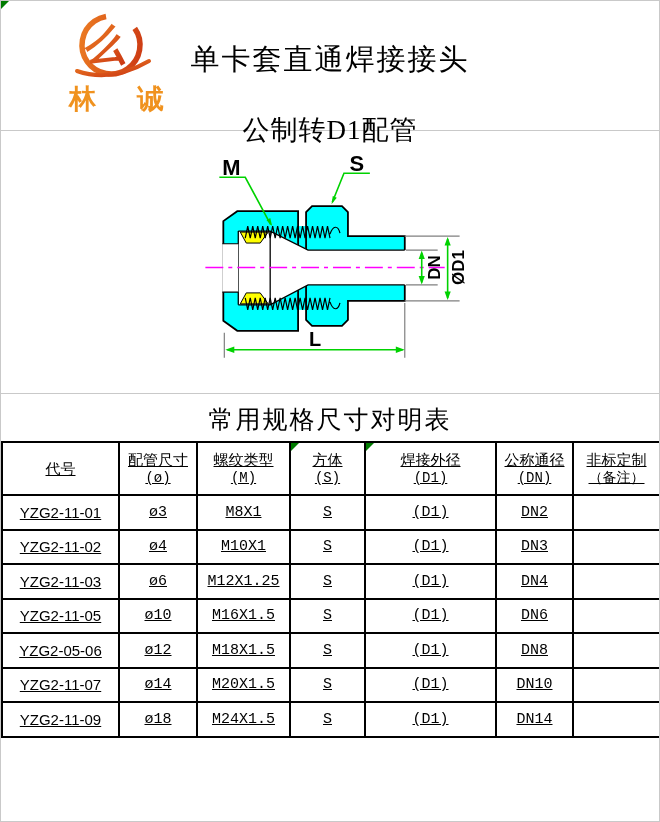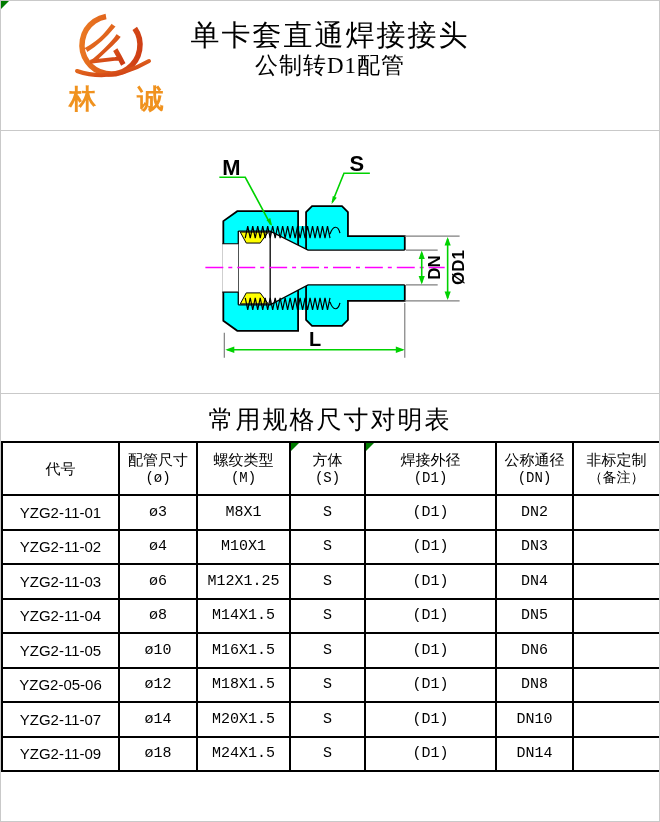--- a/index.html
+++ b/index.html
@@ -4,31 +4,31 @@
 <style>
   html,body{margin:0;padding:0;background:#eee;}
   .page{position:relative;width:658px;height:820px;background:#fff;border:1px solid #c9c9c9;
         overflow:hidden;font-family:"Liberation Sans",sans-serif;color:#000;}
   .corner-flag{position:absolute;top:0;left:0;width:0;height:0;
         border-top:8px solid #007b00;border-right:8px solid transparent;z-index:5;}
   
   header{position:relative;height:129px;border-bottom:1px solid #c9c9c9;}
   .logo{position:absolute;left:48px;top:4px;}
   .titles{position:absolute;left:0;top:0;width:100%;text-align:center;}
-  .main-title{margin-top:18px;font-family:"Liberation Serif",serif;font-size:29px;
+  .main-title{margin-top:42px;font-family:"Liberation Serif",serif;font-size:29px;
         letter-spacing:2px;line-height:32px;}
-  .sub-title{font-family:"Liberation Serif",serif;font-size:23px;letter-spacing:1px;
-        line-height:30px;}
+  .sub-title{font-family:"Liberation Serif",serif;font-size:27px;letter-spacing:1px;
+        line-height:30px;margin-top:40px;}
   
   .drawing{position:relative;height:262px;border-bottom:1px solid #c9c9c9;}
   
   .table-title{height:47px;line-height:50px;text-align:center;
         font-family:Liberation Sans, sans-serif;font-size:25px;letter-spacing:2px;}
   
-  table{width:658px;table-layout:fixed;border-collapse:collapse;}
+  table{width:658px;table-layout:fixed;border-collapse:collapse;text-decoration:underline;}
   th,td{border:2px solid #000;padding:0;text-align:center;vertical-align:middle;
         overflow:hidden;position:relative;}
   thead th{height:51px;font-weight:normal;}
   tbody td{height:32.5px;}
   .h1{font-family:"Liberation Serif",serif;font-size:15px;line-height:20px;}
   .h2{font-family:"Liberation Mono",monospace;font-size:14px;line-height:17px;}
   .c-code{font-family:"Liberation Sans",sans-serif;font-size:15px;margin-top:20px;}
   .c-mono{font-family:"Liberation Mono",monospace;font-size:15px;}
   svg text{font-family:"Liberation Sans",sans-serif;}
 </style>
@@ -183,29 +183,20 @@
       <tr>
           <td class="c-code">YZG2-11-03</td>
           <td class="c-mono">ø6</td>
           <td class="c-mono">M12X1.25</td>
           <td class="c-mono">S</td>
           <td class="c-mono">(D1)</td>
           <td class="c-mono">DN4</td>
           <td class="c-mono"></td>
         </tr>
       <tr>
-          <td class="c-code">YZG2-11-04</td>
-          <td class="c-mono">ø8</td>
-          <td class="c-mono">M14X1.5</td>
-          <td class="c-mono">S</td>
-          <td class="c-mono">(D1)</td>
-          <td class="c-mono">DN5</td>
-          <td class="c-mono"></td>
-        </tr>
-      <tr>
           <td class="c-code">YZG2-11-05</td>
           <td class="c-mono">ø10</td>
           <td class="c-mono">M16X1.5</td>
           <td class="c-mono">S</td>
           <td class="c-mono">(D1)</td>
           <td class="c-mono">DN6</td>
           <td class="c-mono"></td>
         </tr>
       <tr>
           <td class="c-code">YZG2-05-06</td>

